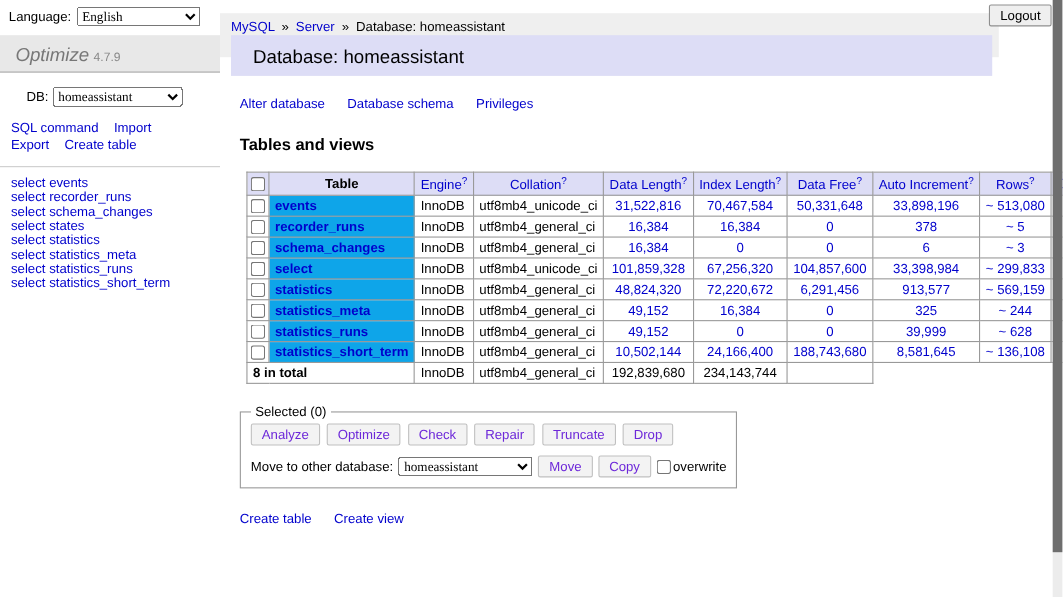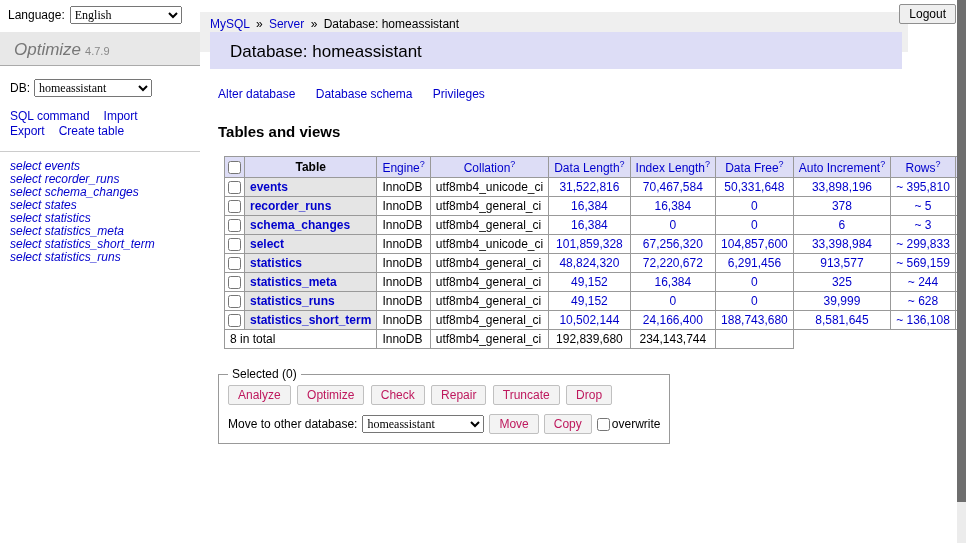--- a/index.html
+++ b/index.html
@@ -9,69 +9,69 @@
     font-family: "Liberation Sans", sans-serif;
     font-size: 12px; color: #000; background: #fff;
     position: relative; overflow: hidden;
   }
   a { color: #0000cc; text-decoration: none; cursor: pointer; }
   button {
     font-family: "Liberation Sans", sans-serif; font-size: 12px;
     background: #efefef; border: 1px solid #8f8f8f; border-radius: 2px;
     padding: 1px 9px; height: 20px;
   }
-  button:disabled { color: #be185d; border-color: #c0c0c0; background: #f3f3f3; }
+  button:disabled { color: #6d28d9; border-color: #c0c0c0; background: #f3f3f3; }
   select { font-family: Liberation Serif, serif; font-size: 12px; }
   input[type="text"] { border: 1px solid #767676; height: 19px; font-size: 12px; padding: 1px 3px; }
 
   
   .lang-area { position: absolute; top: 6px; left: 8px; }
   .lang-area select { width: 112px; margin-left: 5px; }
   .breadcrumb {
     position: absolute; top: 12px; left: 200px; width: 708px; height: 40px;
     background: #efefef; padding: 5px 10px 0;
     white-space: nowrap;
   }
   .breadcrumb .sep { color: #000; margin: 0 3px; }
   .logout-wrap { position: absolute; top: 4px; right: 10px; }
 
   
   .sidebar { position: absolute; top: 32px; left: 0; width: 200px; }
   .brand-band { background: #e8e8e8; border-bottom: 1px solid #aaa; padding: 8px 14px; height: 34px; }
   .brand { font-size: 17px; font-style: italic; color: #777; }
   .version { font-size: 11px; color: #888; margin-left: 4px; }
-  .db-row { padding: 13px 10px 6px; }
+  .db-row { padding: 13px 24px 6px; }
   .db-row select { width: 118px; margin-left: 4px; }
   .side-actions { padding: 6px 10px 12px; border-bottom: 1px solid #ccc; width: 200px; margin: 0; }
   .side-actions a { margin-right: 14px; line-height: 15px; display: inline-block; }
-  .table-links { padding: 8px 10px; font-style: italic; }
+  .table-links { padding: 8px 10px; }
   .table-links a { display: block; line-height: 13px; }
 
   
   .main { position: absolute; left: 210px; top: 32px; width: 692px; }
   .page-title { background: #ddddf6; font-size: 17px; padding: 10px 20px; height: 37px; font-weight: normal; }
   .nav-row { margin: 18px 0 0 8px; }
   .nav-row a { margin-right: 17px; }
   h3 { font-size: 15px; font-weight: bold; margin: 22px 0 0 8px; }
   fieldset { border: 1px solid #999; margin: 6px 0 0 8px; padding: 4px 9px 9px; width: fit-content; }
   legend { padding: 0 4px; font-size: 12px; }
   .search-input { width: 152px; margin-right: 5px; }
 
   table { border-collapse: collapse; margin: 16px 0 0 14px; }
   td, th { border: 1px solid #999; padding: 2px 5px; font-size: 12px; white-space: nowrap; height: 16px; }
   thead td, thead th { background: #ddddf6; text-align: center; }
   thead th { font-weight: bold; }
-  tbody th { background: #e5e5e5; text-align: left; }
+  tbody th { background: #0ea5e9; text-align: left; }
   tbody th a { font-weight: bold; }
   .num { text-align: center; }
   .cb { text-align: center; width: 22px; padding: 1px 3px; }
   .cb input { margin: 0; vertical-align: middle; }
   sup.help { font-size: 9px; color: #0000cc; }
   tr.total th, tr.total td { background: #fff; }
-  tr.total th { font-weight: normal; }
+  tr.total th { font-weight: bold; }
   td.comment { width: 54px; }
 
   .sel-row1 button { margin-right: 3px; }
   .sel-row2 { margin-top: 9px; display: flex; align-items: center; gap: 5px; }
   .sel-row2 select { width: 122px; }
   .sel-row2 label { display: flex; align-items: center; gap: 2px; }
   .sel-row2 input[type="checkbox"] { margin: 0; }
   .selected-fieldset { margin-top: 18px; }
 
   .create-links { margin: 20px 0 0 8px; }
@@ -110,22 +110,22 @@
   <p class="side-actions">
     <a href="#">SQL command</a><a href="#">Import</a><a href="#">Export</a><a href="#">Create table</a>
   </p>
   <div class="table-links">
     <a href="#">select events</a>
     <a href="#">select recorder_runs</a>
     <a href="#">select schema_changes</a>
     <a href="#">select states</a>
     <a href="#">select statistics</a>
     <a href="#">select statistics_meta</a>
+    <a href="#">select statistics_runs</a>
     <a href="#">select statistics_short_term</a>
-    <a href="#">select statistics_runs</a>
   </div>
 </div>
 
 <div class="main">
   <div class="page-title">Database: homeassistant</div>
 
   <div class="nav-row">
     <a href="#">Alter database</a>
     <a href="#">Database schema</a>
     <a href="#">Privileges</a>
@@ -152,21 +152,21 @@
     <tbody>
       <tr>
         <td class="cb"><input type="checkbox" style=""></td>
         <th><a href="#">events</a></th>
         <td>InnoDB</td>
         <td>utf8mb4_unicode_ci</td>
         <td class="num"><a href="#">31,522,816</a></td>
         <td class="num"><a href="#">70,467,584</a></td>
         <td class="num"><a href="#">50,331,648</a></td>
         <td class="num"><a href="#">33,898,196</a></td>
-        <td class="num"><a href="#">~ 395,810</a></td>
+        <td class="num"><a href="#">~ 513,080</a></td>
         <td class="comment"></td>
       </tr>
       <tr>
         <td class="cb"><input type="checkbox" style=""></td>
         <th><a href="#">recorder_runs</a></th>
         <td>InnoDB</td>
         <td>utf8mb4_general_ci</td>
         <td class="num"><a href="#">16,384</a></td>
         <td class="num"><a href="#">16,384</a></td>
         <td class="num"><a href="#">0</a></td>
@@ -272,18 +272,22 @@
       <select><option>homeassistant</option></select>
       <button disabled="">Move</button>
       <button disabled="">Copy</button>
       <label>
         <input type="checkbox" style="">
         <span>overwrite</span>
       </label>
     </div>
   </fieldset>
 
+  <div class="create-links">
+    <a href="#">Create table</a>
+    <a href="#">Create view</a>
+  </div>
 
 </div>
 
 <div class="scrollbar">
   <div class="scroll-thumb"></div>
 </div>
 
 </body></html>

